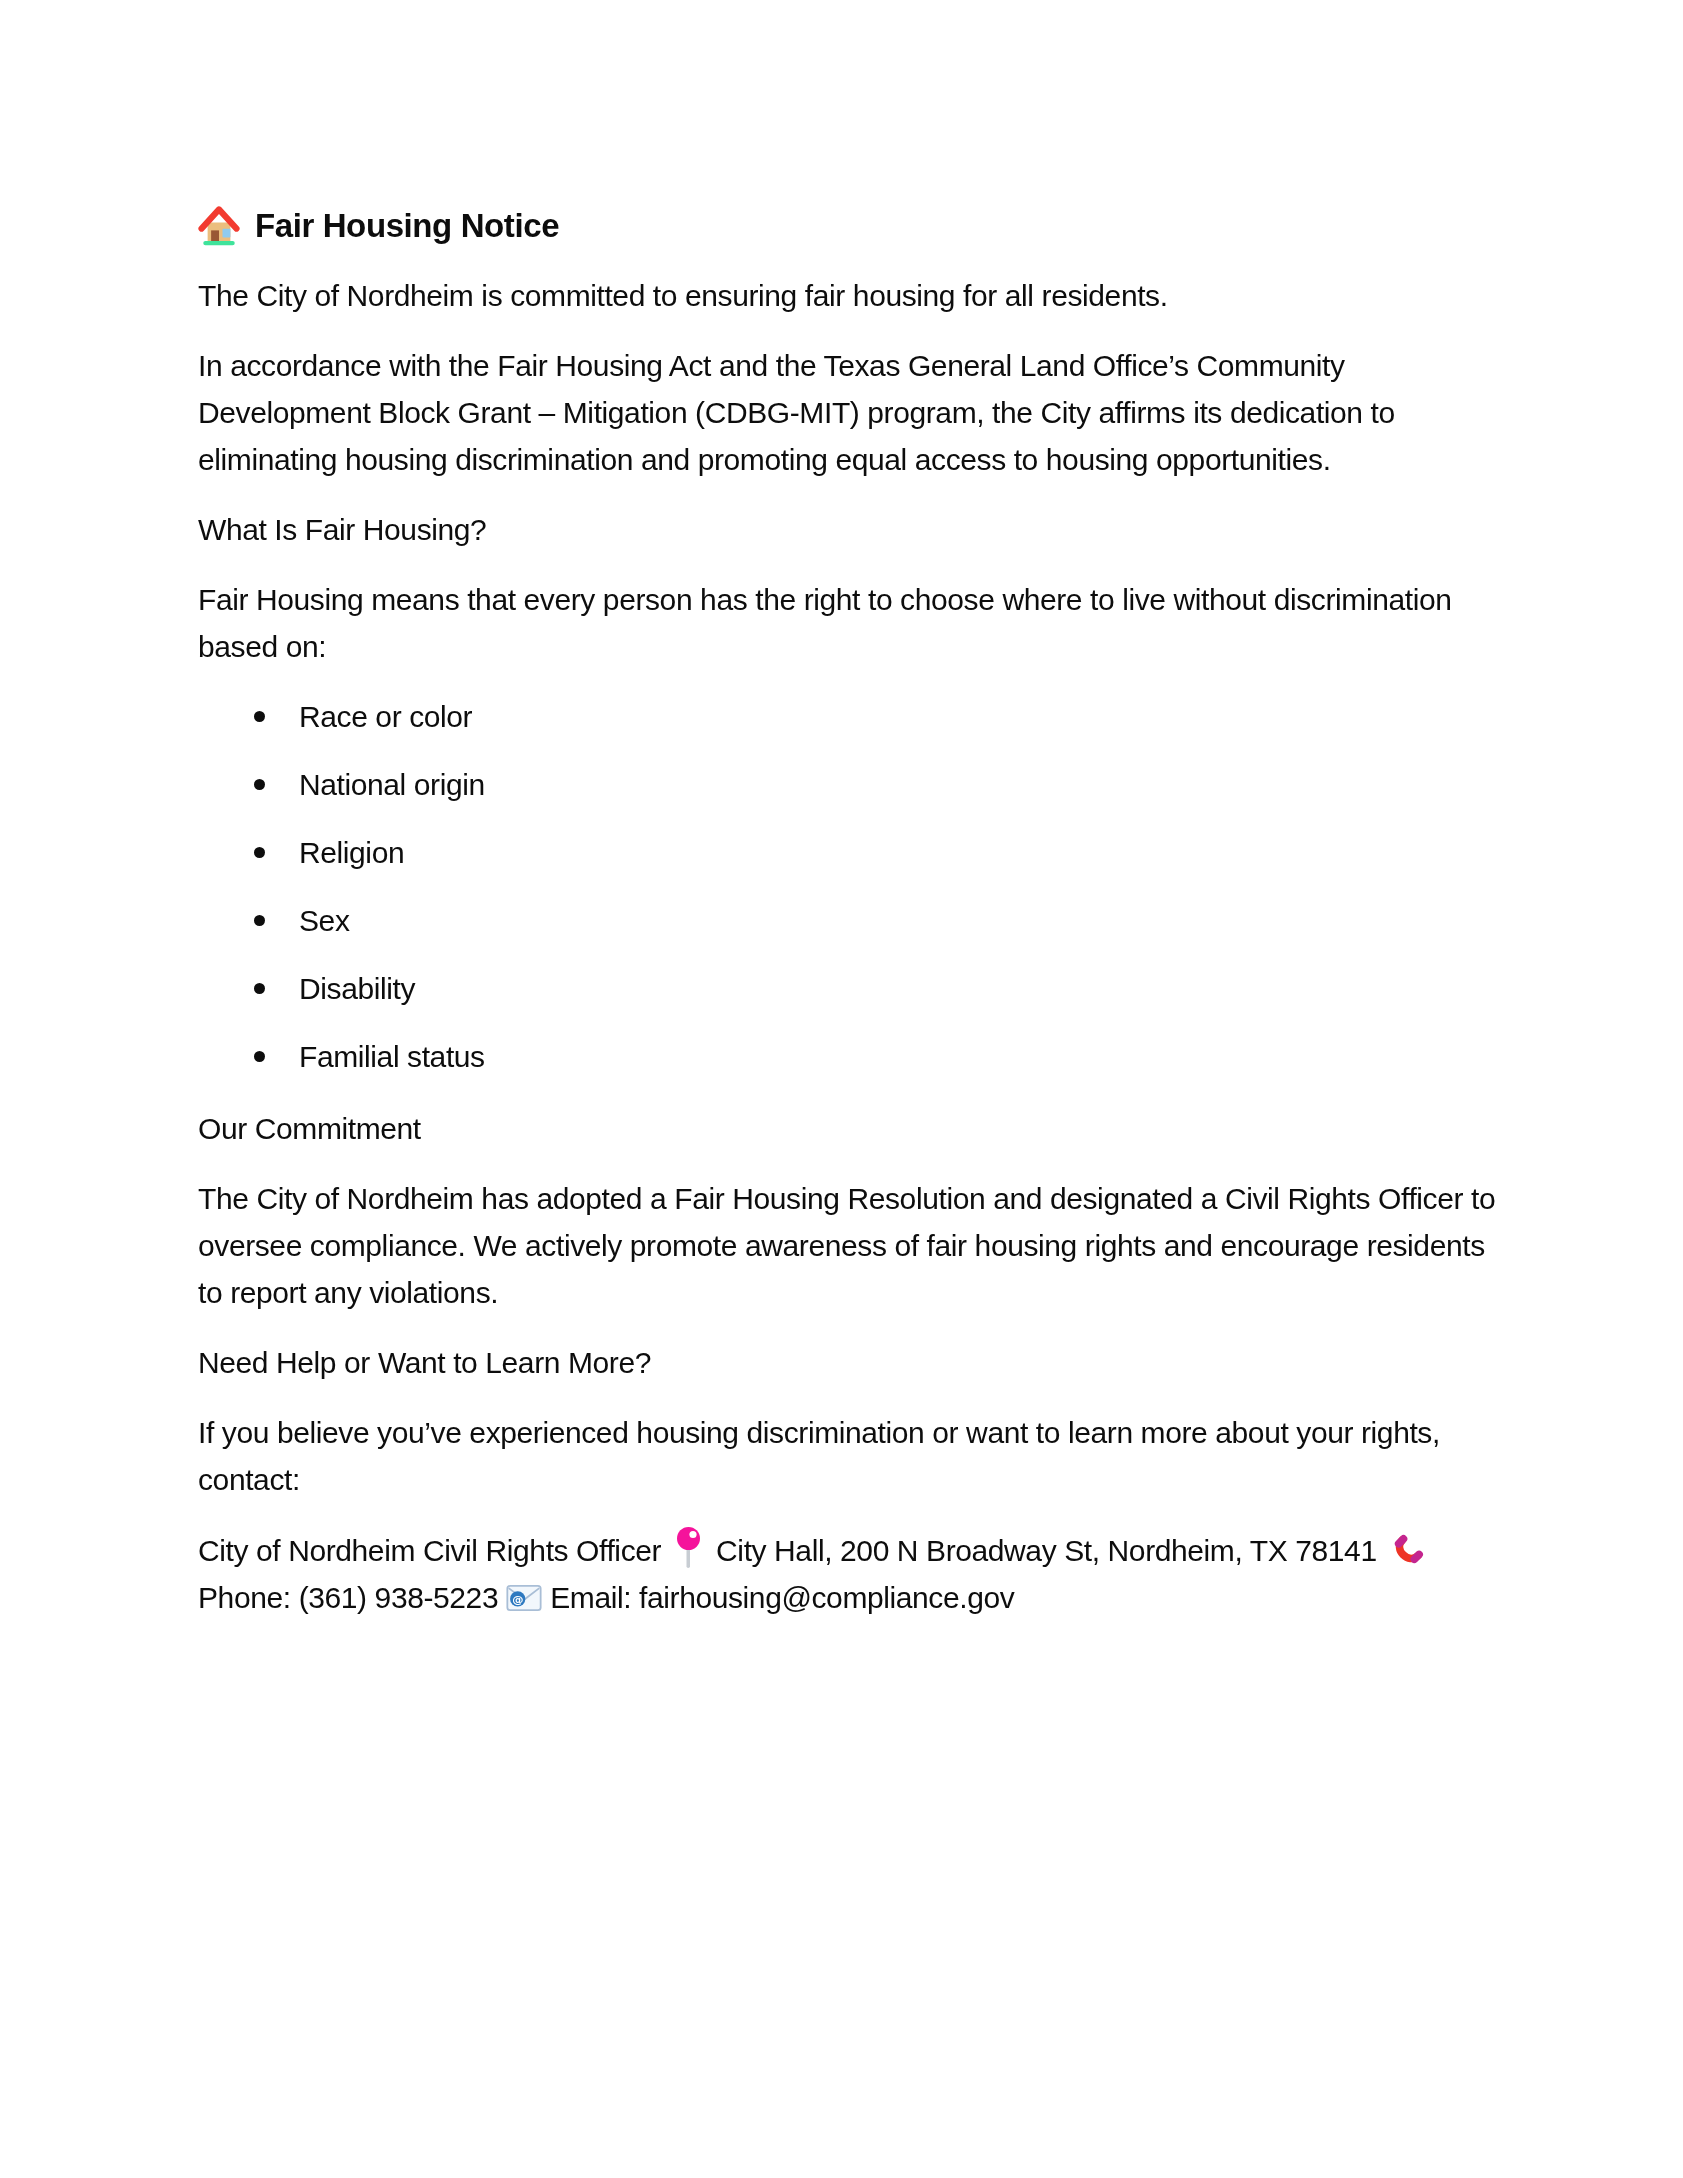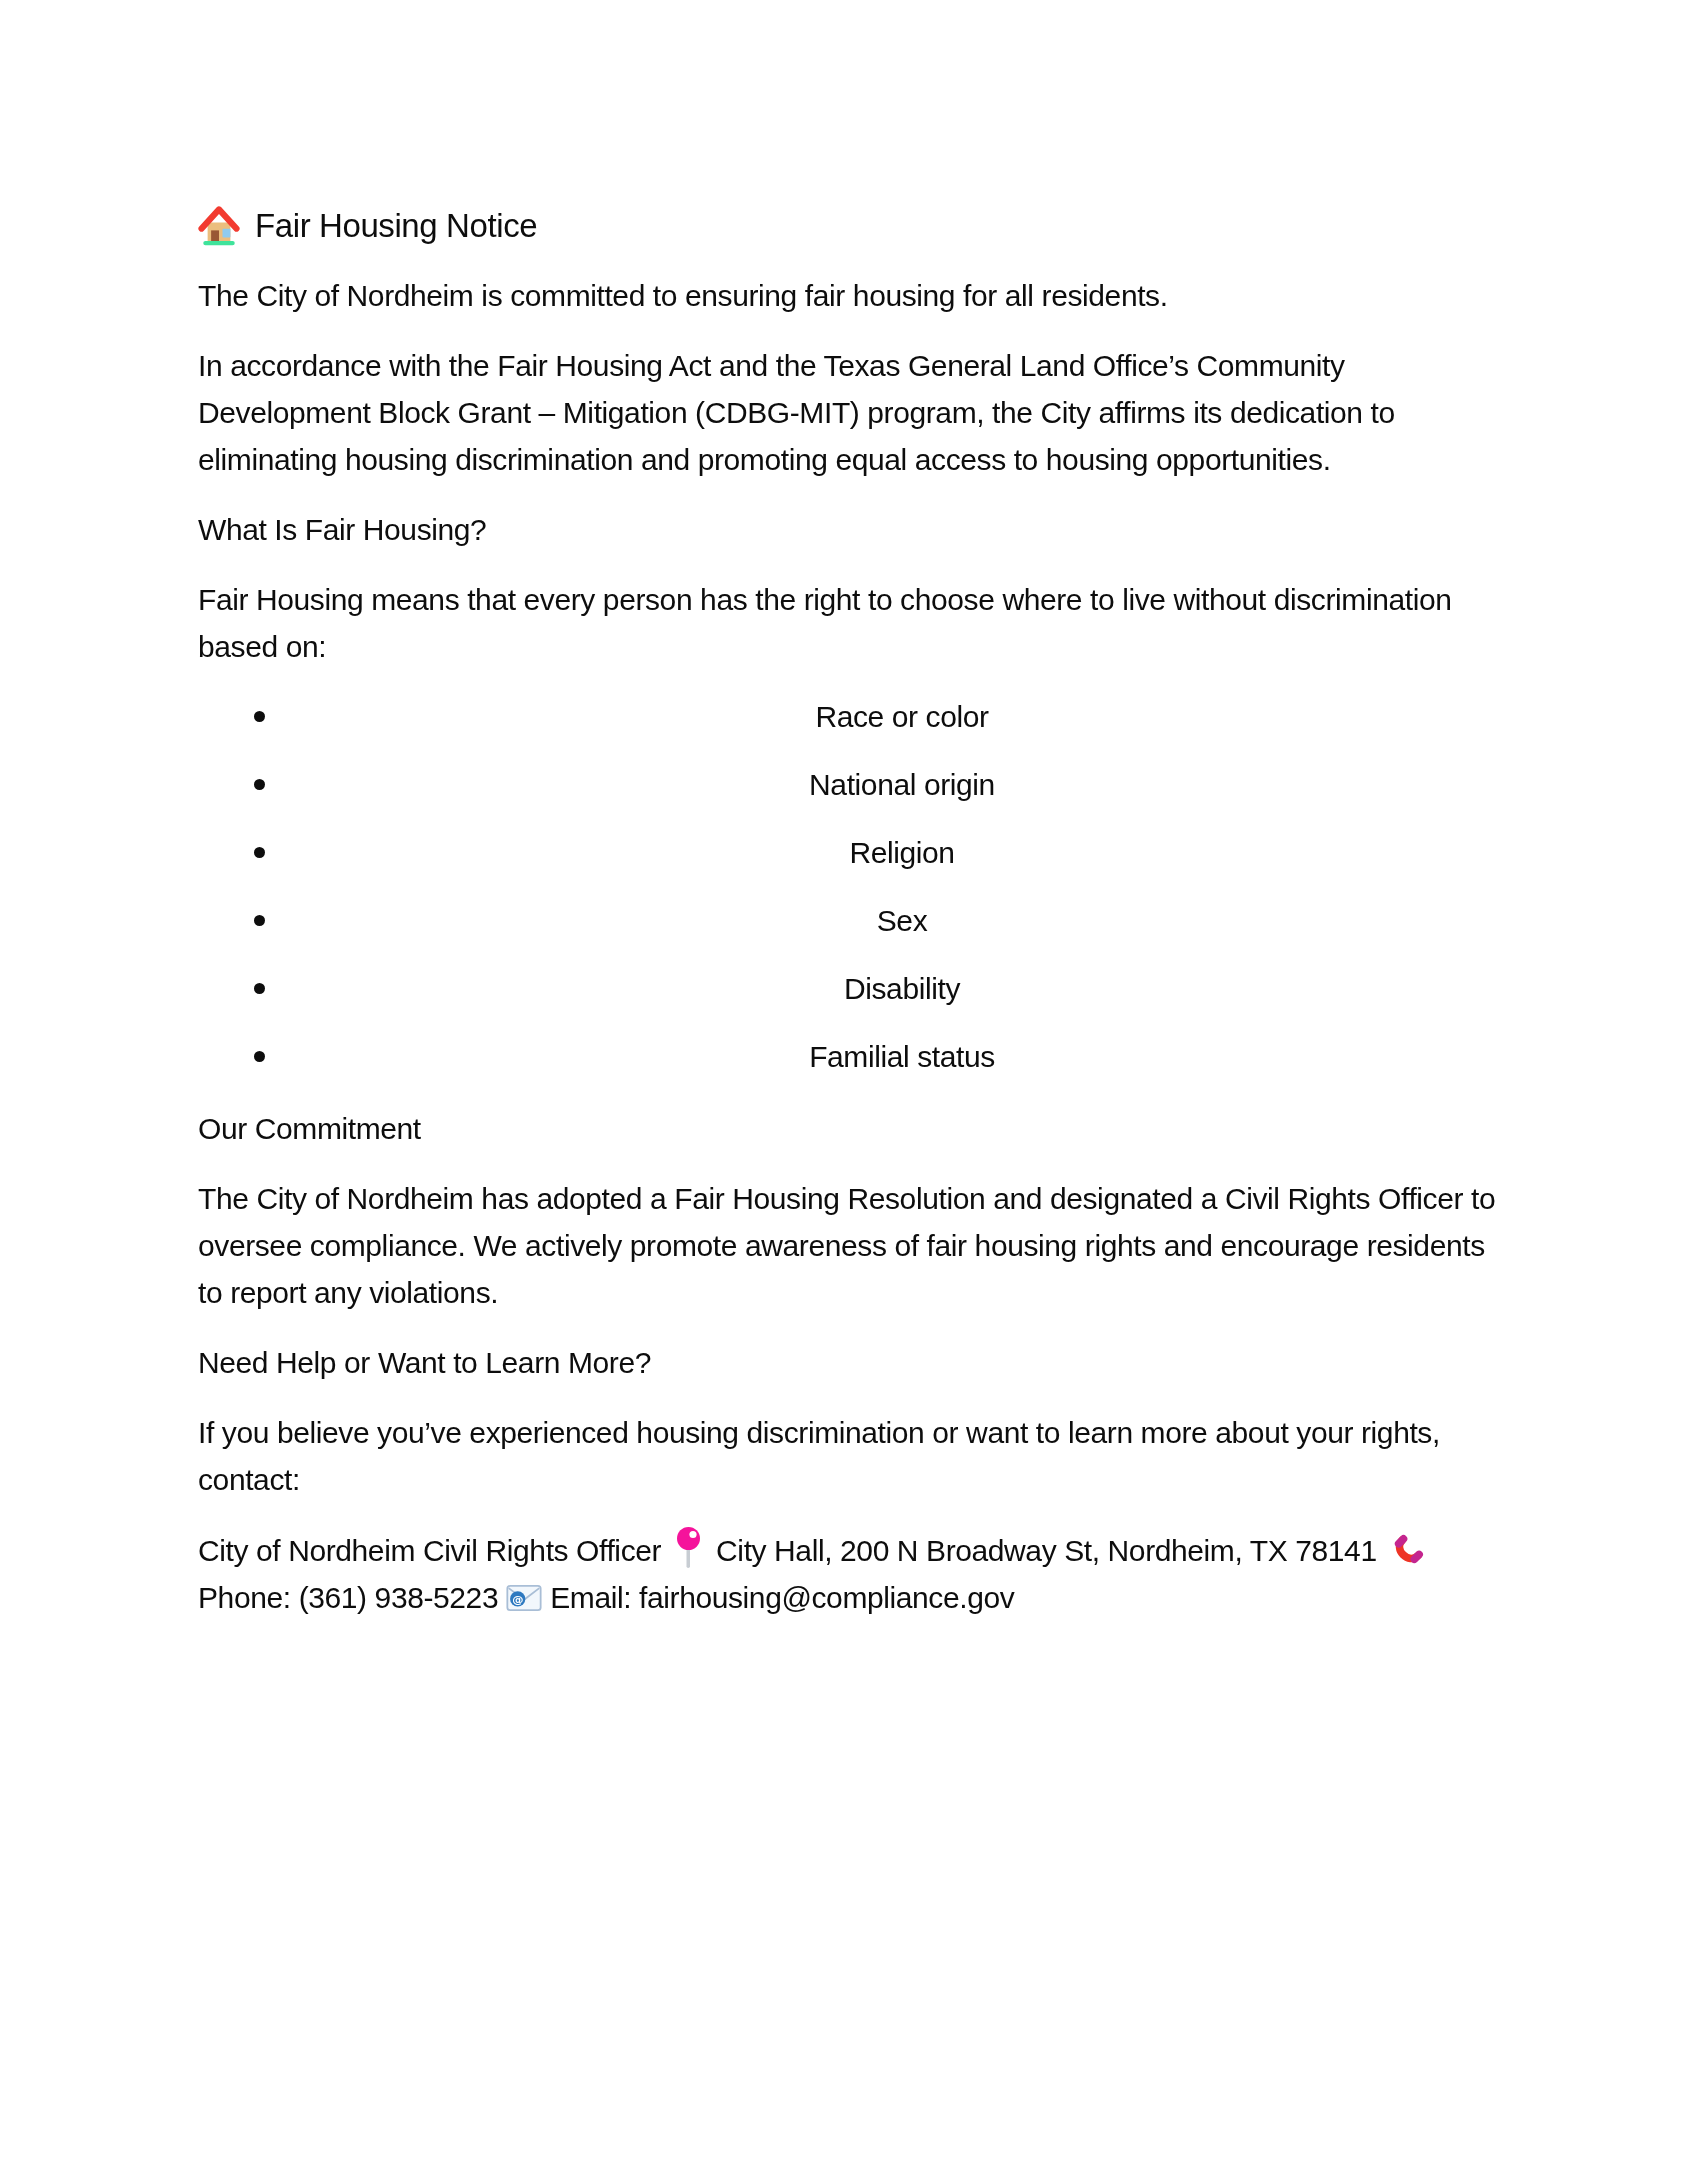--- a/index.html
+++ b/index.html
@@ -18,41 +18,40 @@
   }
   .doc p, .doc h1, .doc h2 {
     margin: 0 0 23px 0;
     font-size: 30px;
     line-height: 47px;
     letter-spacing: -0.4px;
     font-weight: 400;
   }
   .doc h1 {
     font-size: 33px;
-    font-weight: 400;
+    font-weight: 700;
     display: flex;
     align-items: center;
     gap: 15px;
     height: 47px;
   }
   .doc h2 { font-weight: 400; }
   .b { font-weight: 400; }
   ul.bullets {
     list-style: none;
     margin: 0 0 25px 0;
     padding: 0;
   }
   ul.bullets li {
     position: relative;
     padding-left: 101px;
     font-size: 30px;
     line-height: 47px;
     letter-spacing: -0.4px;
     margin-bottom: 21px;
-    text-align: center;
   }
   ul.bullets li:last-child { margin-bottom: 4px; }
   ul.bullets li::before {
     content: "";
     position: absolute;
     left: 56px;
     top: 18px;
     width: 11px;
     height: 11px;
     border-radius: 50%;

